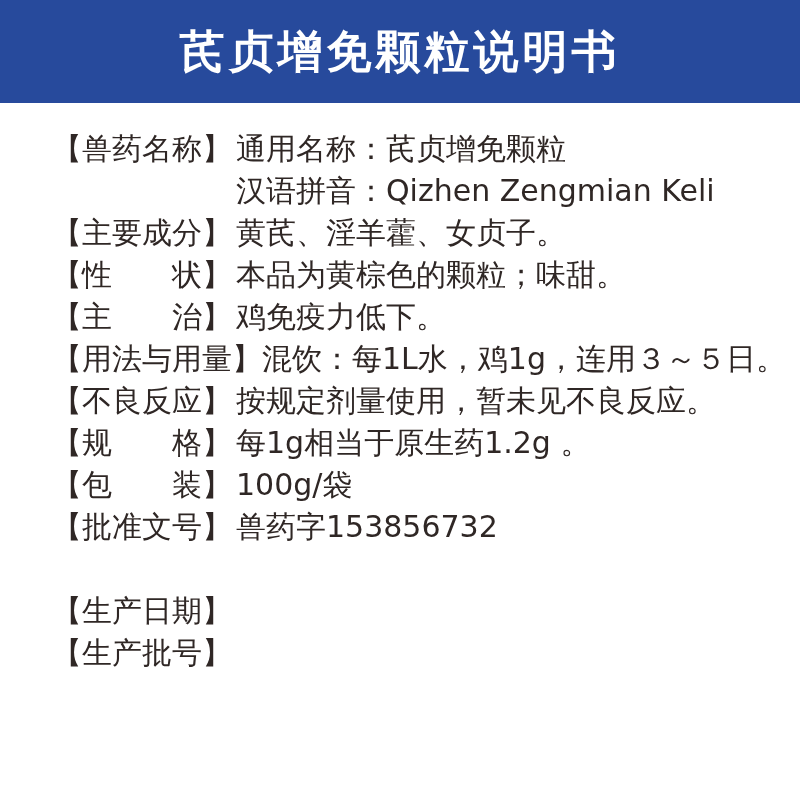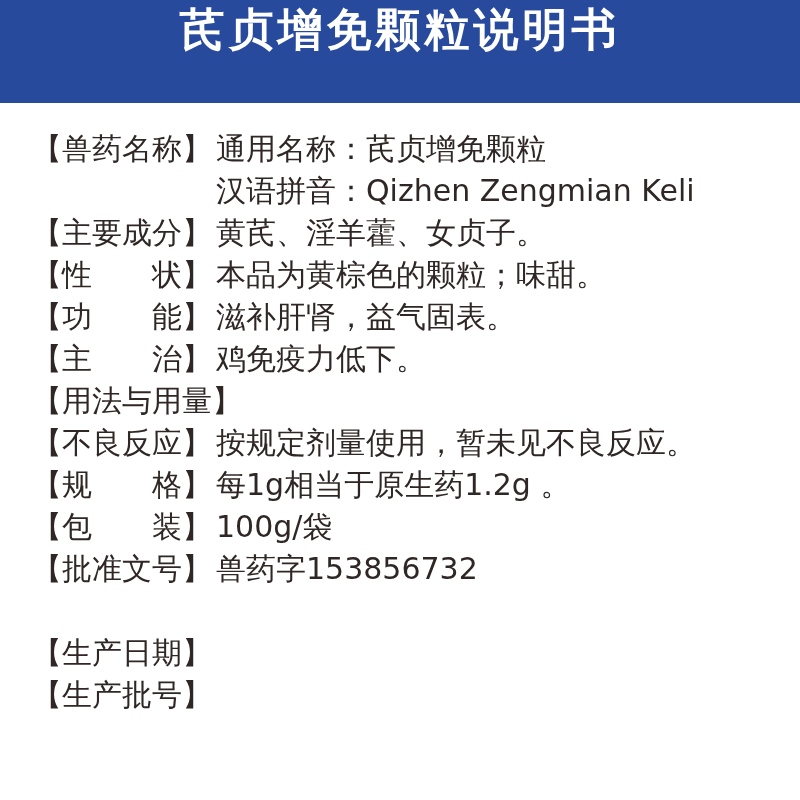--- a/index.html
+++ b/index.html
@@ -15,41 +15,42 @@
     width: 800px;
     height: 800px;
     background: #ffffff;
     position: relative;
   }
   .banner {
     width: 800px;
     height: 103px;
     background: #274A9C;
     display: flex;
-    align-items: flex-start;
+    align-items: center;
     justify-content: center;
   }
   .banner h1 {
     margin: 0;
     color: #ffffff;
     font-size: 45px;
     font-weight: bold;
     letter-spacing: 4px;
     white-space: nowrap;
   }
   .content {
     padding: 25px 16px 0 32px;
     color: #2F2725;
     font-size: 30px;
   }
   .row {
     display: flex;
     height: 42px;
     line-height: 42px;
     white-space: pre;
+    margin-left: 20px;
   }
   .label {
     display: inline-block;
     min-width: 184px;
     white-space: pre;
     flex: 0 0 auto;
   }
   .value {
     white-space: pre;
     flex: 1 1 auto;
@@ -79,32 +80,29 @@
     <div class="row">
       <span class="label">【主要成分】</span>
       <span class="value">黄芪、淫羊藿、女贞子。</span>
     </div>
 
     <div class="row">
       <span class="label">【性　　状】</span>
       <span class="value">本品为黄棕色的颗粒；味甜。</span>
     </div>
 
-    <div class="row">
-      <span class="label">【功　　能】</span>
-      <span class="value">滋补肝肾，益气固表。</span>
-    </div>
 
     <div class="row">
       <span class="label">【主　　治】</span>
       <span class="value">鸡免疫力低下。</span>
     </div>
 
     <div class="row">
       <span class="label">【用法与用量】</span>
+      <span class="value">混饮：每1L水，鸡1g，连用３～５日。</span>
     </div>
 
     <div class="row">
       <span class="label">【不良反应】</span>
       <span class="value">按规定剂量使用，暂未见不良反应。</span>
     </div>
 
     <div class="row">
       <span class="label">【规　　格】</span>
       <span class="value">每1g相当于原生药1.2g 。</span>

